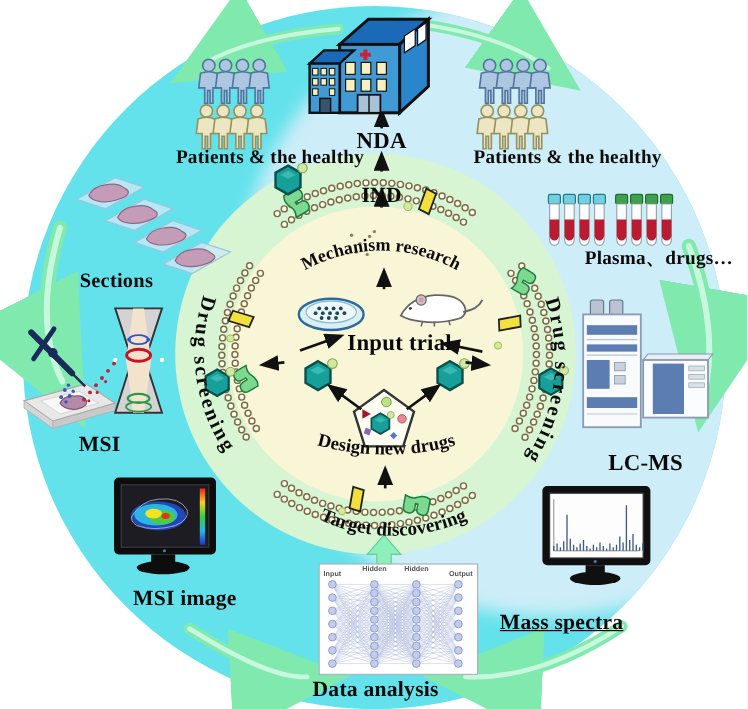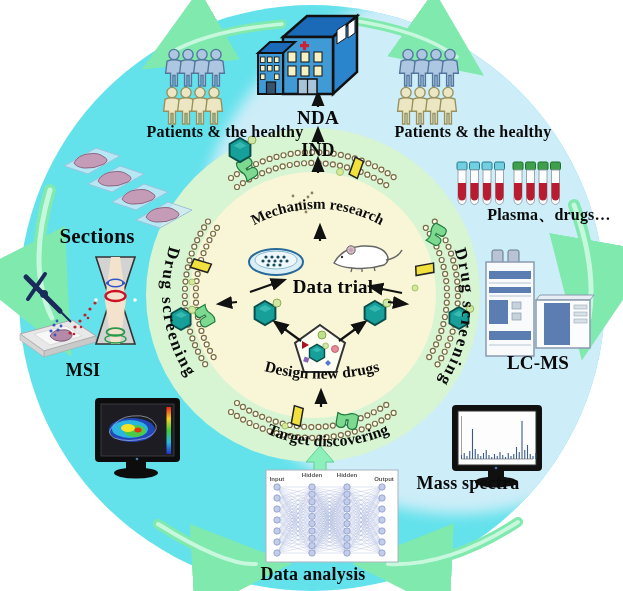--- a/index.html
+++ b/index.html
@@ -5,21 +5,21 @@
   html,body{margin:0;padding:0;background:#fff;}
   #stage{position:relative;width:623px;height:591px;overflow:hidden;background:#fff;
          font-family:"Liberation Serif",serif;}
   #outer-circle{position:absolute;left:19px;top:5px;width:586px;height:586px;border-radius:50%;
                 background:#63e2ec;overflow:hidden;}
   #pale-circle{position:absolute;left:calc(458px - 19px - 262px);top:calc(252px - 5px - 262px);
                width:524px;height:524px;border-radius:50%;background:#cdedf8;filter:blur(7px);}
   svg#art{position:absolute;left:0;top:0;z-index:2;}
   .lbl{position:absolute;transform:translateX(-50%);font-weight:bold;color:#0a0a0a;
        white-space:nowrap;z-index:5;letter-spacing:.2px;}
-  .s16{font-size:16px;margin-left:25px;} .s17{font-size:21px;} .s18{font-size:18px;} .s19{font-size:19px;}
+  .s16{font-size:16px;margin-left:25px;} .s17{font-size:17px;} .s18{font-size:18px;} .s19{font-size:19px;}
   .nnlbl{position:absolute;font:bold 6px "Liberation Sans",sans-serif;color:#555;z-index:5;
          transform:translateX(-50%);}
   .arct{font-weight:bold;fill:#0c0c0c;font-family:"Liberation Serif",serif;}
 </style>
 </head>
 <body>
 
 <div id="stage">
   <div id="outer-circle">
     <div id="pale-circle"></div>
@@ -688,26 +688,27 @@
           <circle cx="382" cy="531" r="3.2"></circle>
           <circle cx="382" cy="542" r="3.2"></circle>
           <circle cx="382" cy="553" r="3.2"></circle>
         </g>
     </g>
   </svg>
 
   <div class="lbl s16" style="left:200px;top:123px;">Patients &amp; the healthy</div>
   <div class="lbl s16" style="left:448px;top:123px;">Patients &amp; the healthy</div>
   <div class="lbl s19" style="left:318px;top:107px;">NDA</div>
-  <div class="lbl s18" style="left:318px;top:140px;text-align:right;">IND</div>
-  <div class="lbl s19" style="left:333px;top:276px;">Data trial</div>
+  <div class="lbl s18" style="left:318px;top:152px;text-align:right;">IND</div>
+  <div class="lbl s19" style="left:333px;top:276px;">Input trial</div>
   <div class="lbl s17" style="left:97px;top:224px;">Sections</div>
   <div class="lbl s18" style="left:83px;top:360px;">MSI</div>
+  <div class="lbl s18" style="left:154px;top:488px;">MSI image</div>
   <div class="lbl s18" style="left:313px;top:564px;">Data analysis</div>
-  <div class="lbl s18" style="left:468px;top:473px;">Mass spectra</div>
-  <div class="lbl s19" style="left:538px;top:352px;">LC-MS</div>
+  <div class="lbl s18" style="left:468px;top:508px;text-decoration:underline;">Mass spectra</div>
+  <div class="lbl s19" style="left:538px;top:376px;">LC-MS</div>
   <div class="lbl s16" style="left:524px;top:205px;">Plasma、drugs…</div>
 
   <div class="nnlbl" style="left:277px;top:476px;">Input</div>
   <div class="nnlbl" style="left:312px;top:472px;">Hidden</div>
   <div class="nnlbl" style="left:347px;top:472px;">Hidden</div>
   <div class="nnlbl" style="left:384px;top:476px;">Output</div>
 </div>
 
 </body></html>

